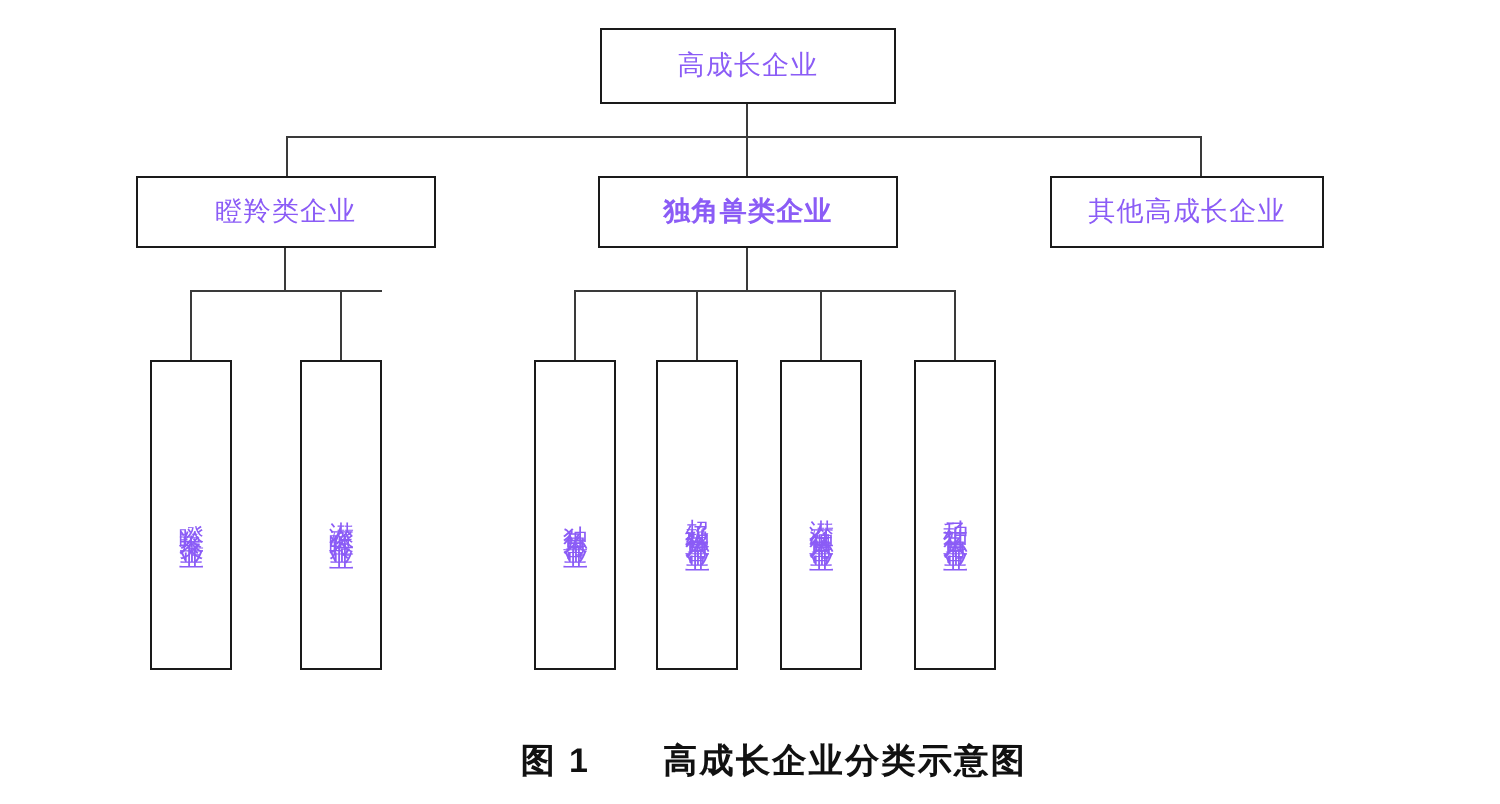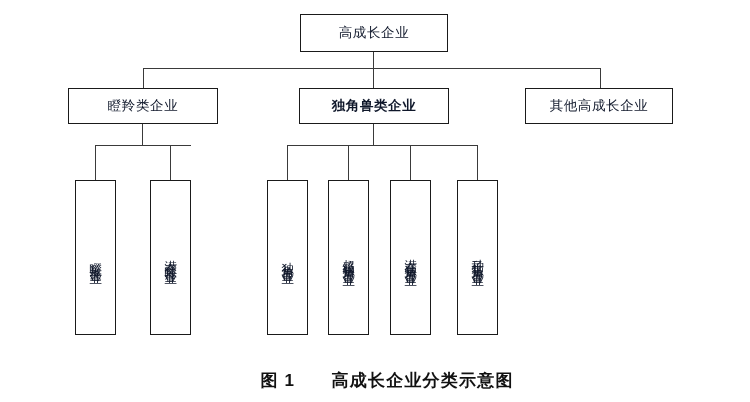--- a/index.html
+++ b/index.html
@@ -26,21 +26,21 @@
     display: flex;
     align-items: center;
     justify-content: center;
     z-index: 3;
   }
   .node-label {
     font-size: 13.5px;
     line-height: 1.25;
     letter-spacing: 0.6px;
     white-space: nowrap;
-    color: #0f172a;
+    color: #8b5cf6;
   }
 
   
   .node.vertical {
     align-items: center;
     justify-content: center;
   }
   .node.vertical .node-label {
     writing-mode: vertical-rl;
     text-orientation: upright;
@@ -92,21 +92,21 @@
   <div class="conn v" style="left:600px; top:68px; width:1.2px; height:21px;"></div>
 
   <div class="node" style="left:68px; top:88px; width:150px; height:36px;">
     <span class="node-label">瞪羚类企业</span>
   </div>
 
   <div class="node" style="left:299px; top:88px; width:150px; height:36px;font-weight:bold;">
     <span class="node-label">独角兽类企业</span>
   </div>
 
-  <div class="node" style="left:525px; top:88px; width:148px; height:36px;">
+  <div class="node" style="left:525px; top:88px; width:137px; height:36px;">
     <span class="node-label">其他高成长企业</span>
   </div>
 
   <div class="conn v" style="left:142px; top:124px; width:1.3px; height:22px;"></div>
   <div class="conn h" style="left:95px; top:145px; width:96px; height:1.2px;"></div>
   <div class="conn v" style="left:95px; top:145px; width:1.2px; height:35px;"></div>
   <div class="conn v" style="left:170px; top:145px; width:1.2px; height:35px;"></div>
 
   <div class="conn v" style="left:373px; top:124px; width:1.3px; height:22px;"></div>
   <div class="conn h" style="left:287px; top:145px; width:191px; height:1.2px;"></div>

